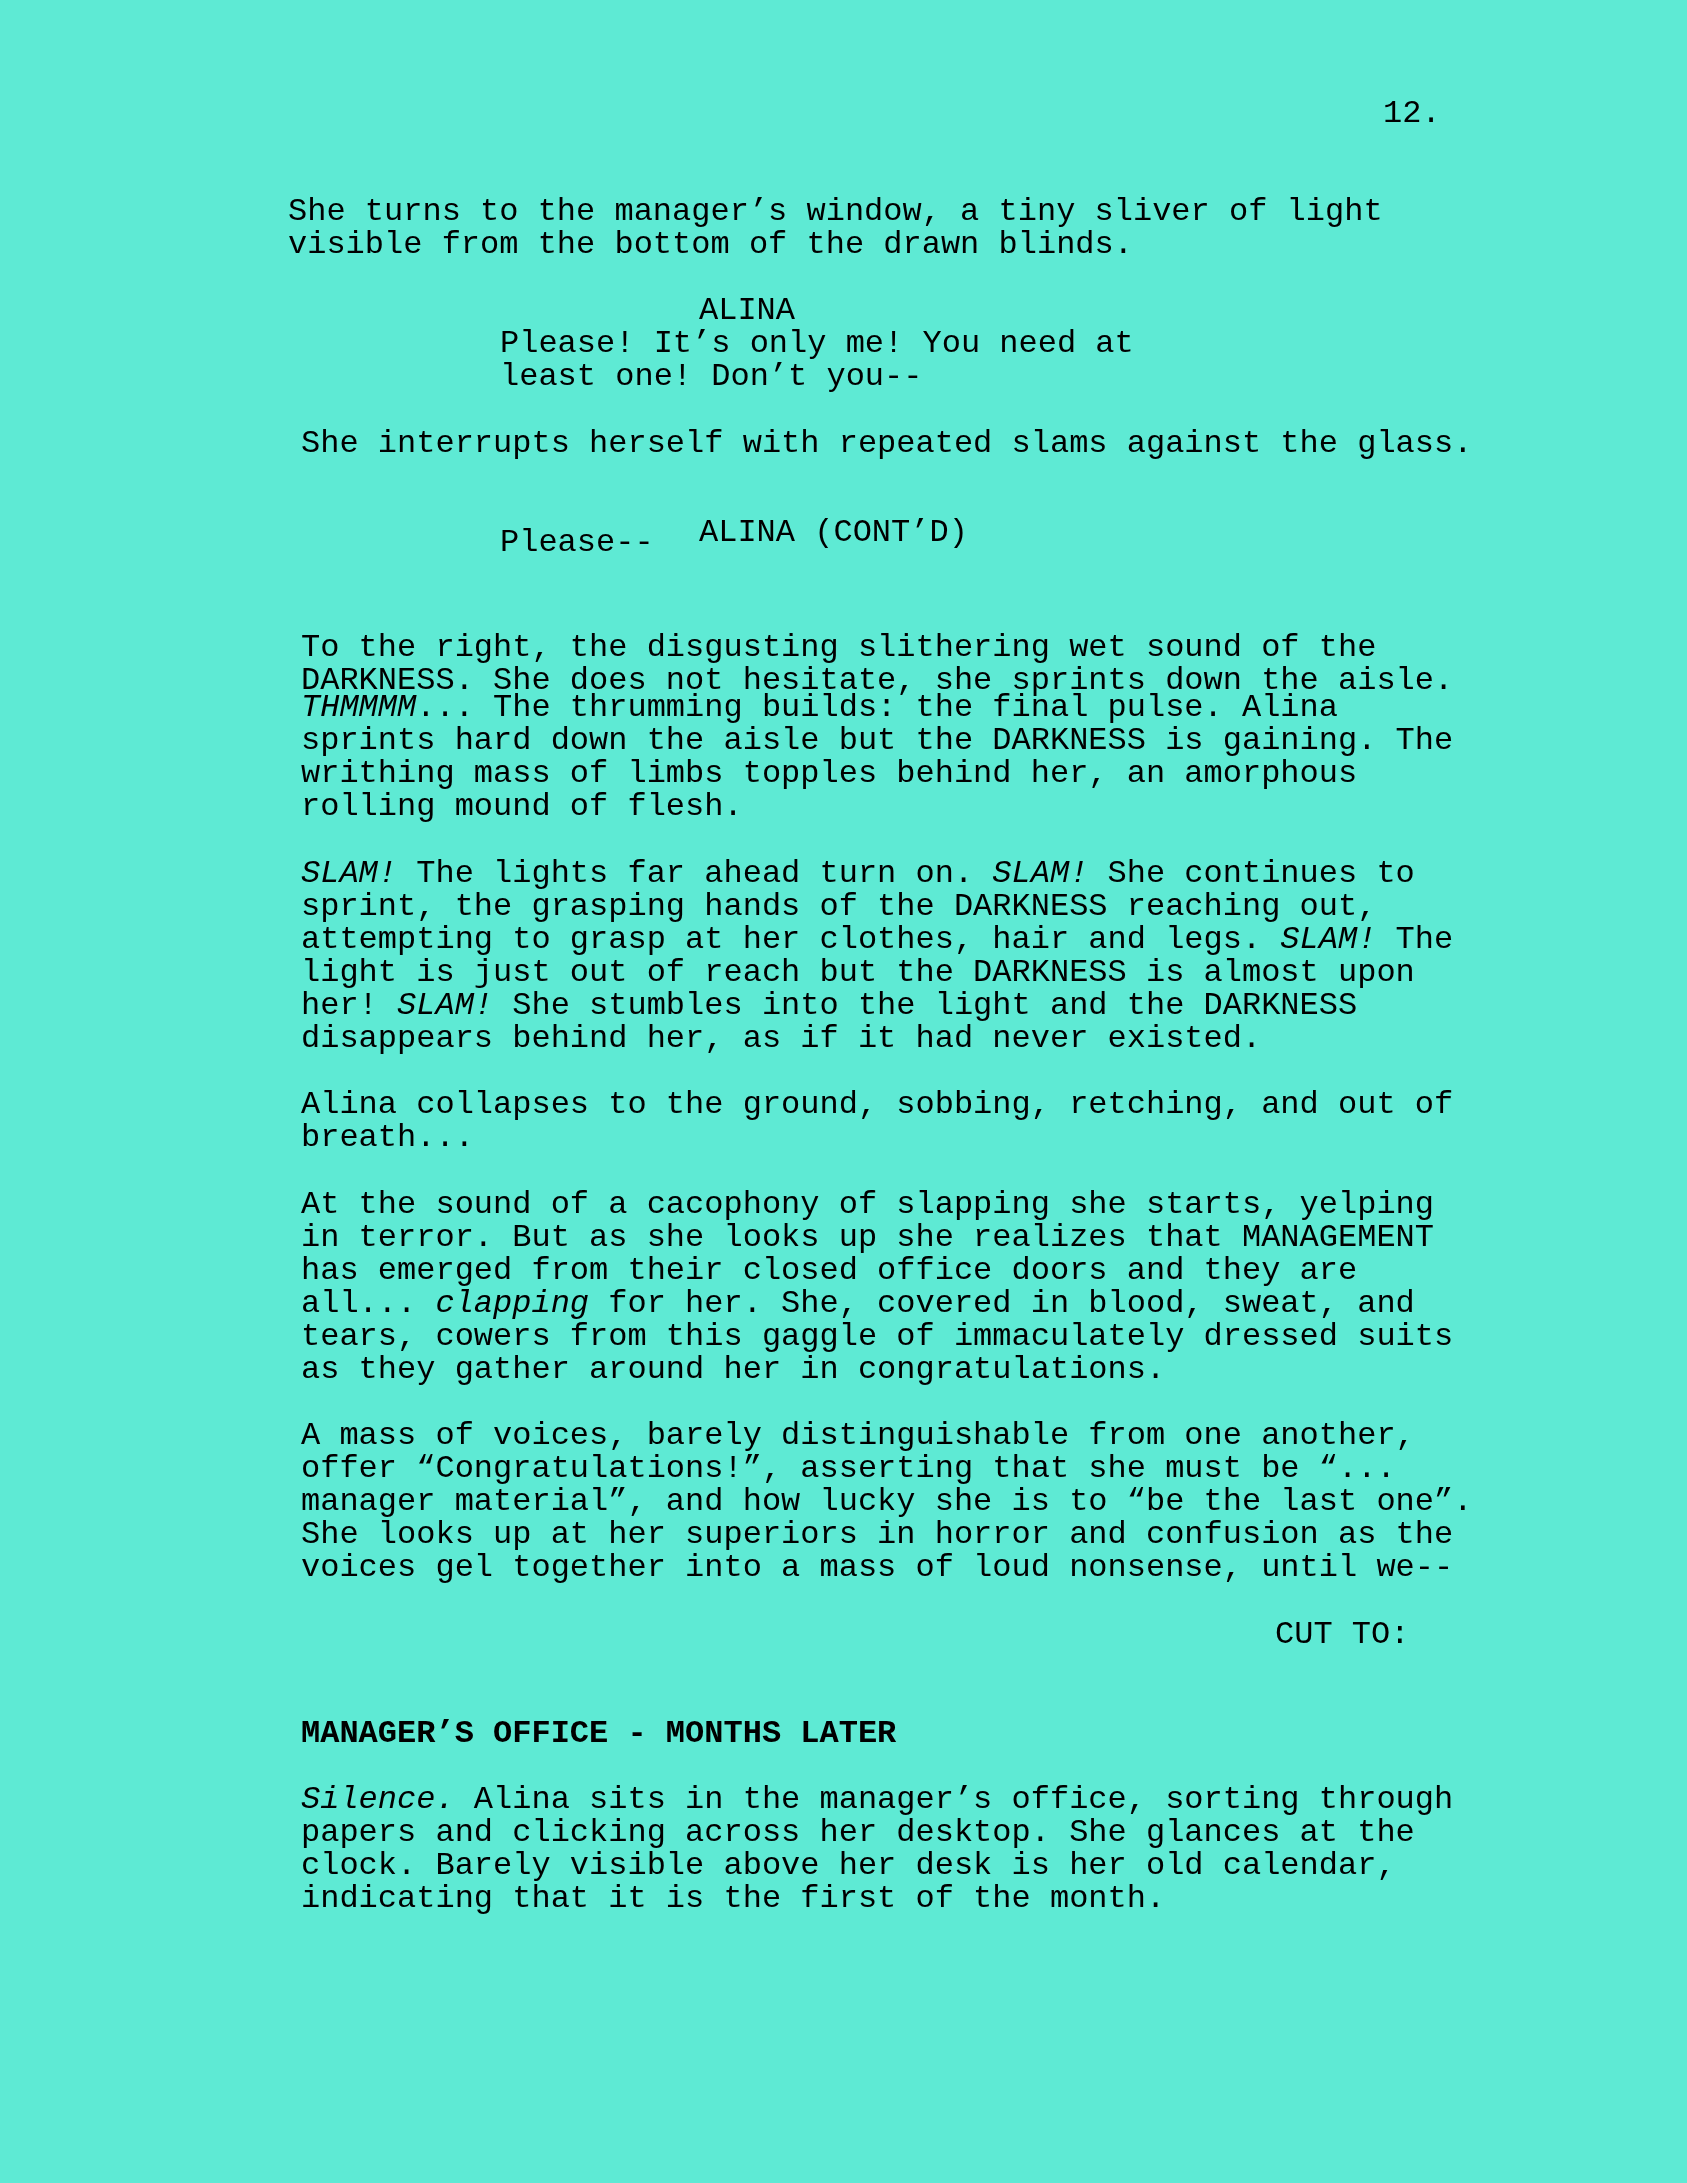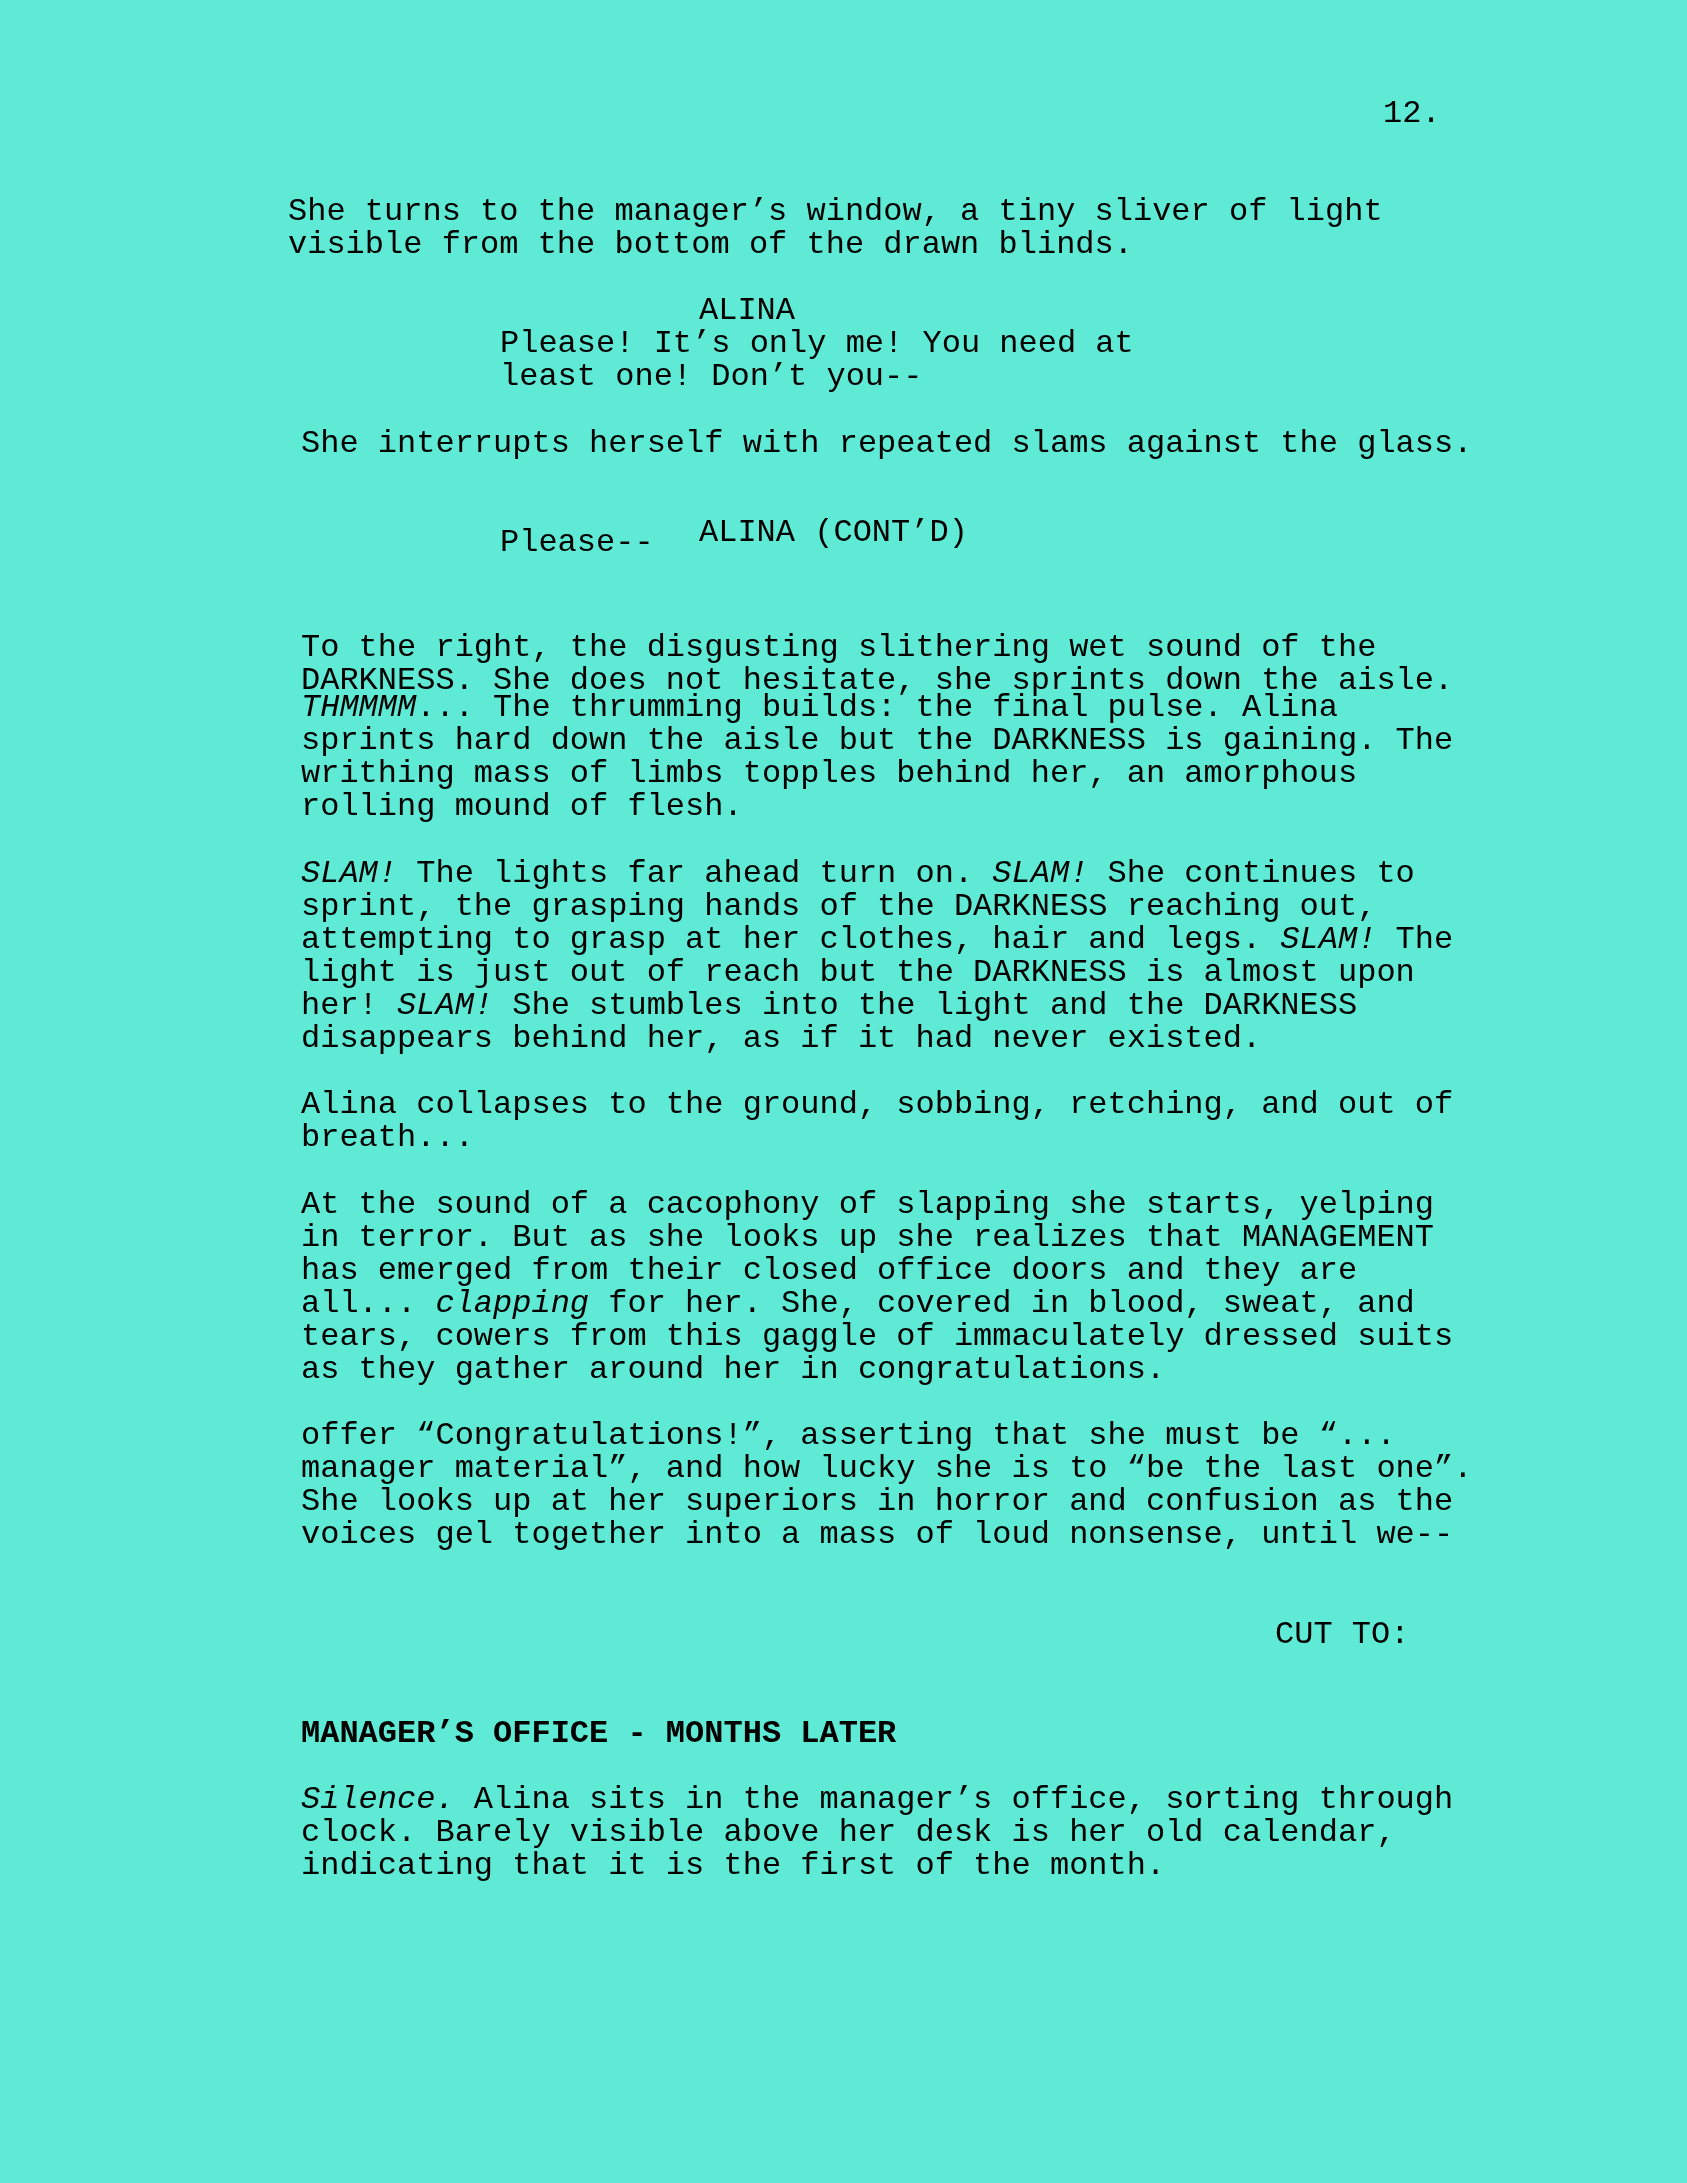--- a/index.html
+++ b/index.html
@@ -80,30 +80,32 @@
     </div>
     <div class="block" style="left: 301px; top: 1188px;">
       <div class="line"><span>At the sound of a cacophony of slapping she starts, yelping</span></div>
       <div class="line"><span>in terror. But as she looks up she realizes that MANAGEMENT</span></div>
       <div class="line"><span>has emerged from their closed office doors and they are</span></div>
       <div class="line"><span>all... </span><span class="italic">clapping</span><span> for her. She, covered in blood, sweat, and</span></div>
       <div class="line"><span>tears, cowers from this gaggle of immaculately dressed suits</span></div>
       <div class="line"><span>as they gather around her in congratulations.</span></div>
     </div>
     <div class="block" style="left: 301px; top: 1419px;">
+      <div class="line"><span>A mass of voices, barely distinguishable from one another,</span></div>
       <div class="line"><span>offer “Congratulations!”, asserting that she must be “...</span></div>
       <div class="line"><span>manager material”, and how lucky she is to “be the last one”.</span></div>
       <div class="line"><span>She looks up at her superiors in horror and confusion as the</span></div>
       <div class="line"><span>voices gel together into a mass of loud nonsense, until we--</span></div>
     </div>
     <div class="block" style="left: 1275px; top: 1618px;">
       <div class="line"><span>CUT TO:</span></div>
     </div>
     <div class="block bold-block" style="left: 301px; top: 1717px;">
       <div class="line"><span>MANAGER’S OFFICE - MONTHS LATER</span></div>
     </div>
     <div class="block" style="left: 301px; top: 1783px;">
       <div class="line"><span class="italic">Silence.</span><span> Alina sits in the manager’s office, sorting through</span></div>
+      <div class="line"><span>papers and clicking across her desktop. She glances at the</span></div>
       <div class="line"><span>clock. Barely visible above her desk is her old calendar,</span></div>
       <div class="line"><span>indicating that it is the first of the month.</span></div>
     </div>
   </div>
 
 
 </body></html>

